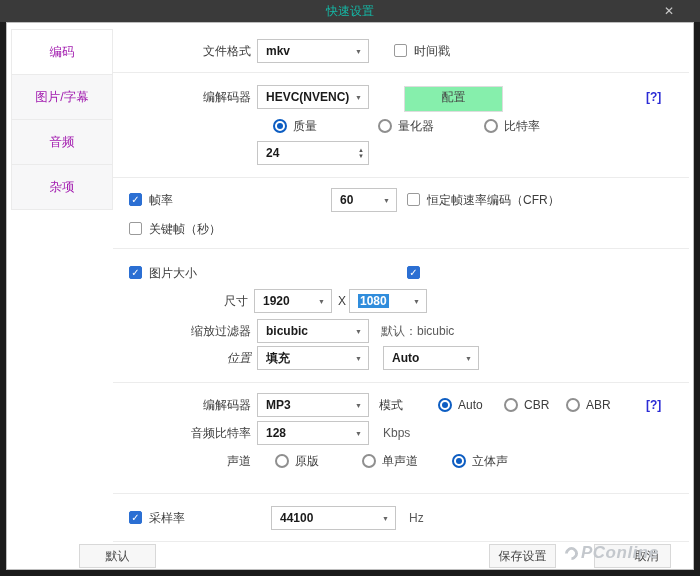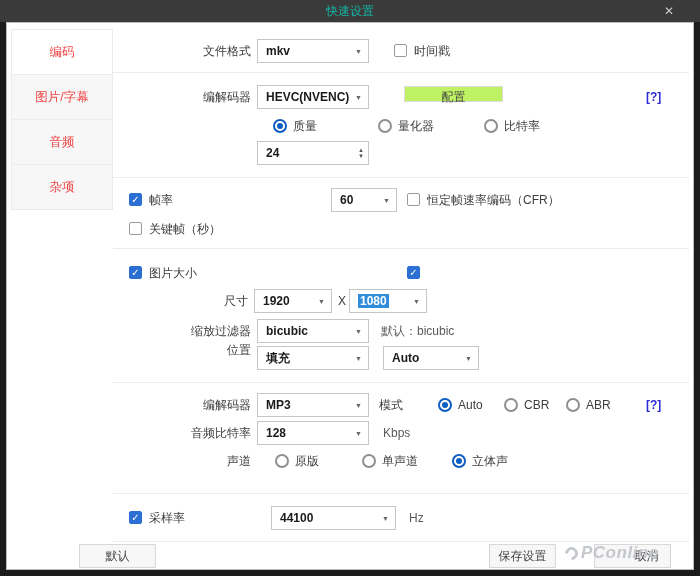--- a/index.html
+++ b/index.html
@@ -13,21 +13,21 @@
                      text-align:center; color:#14b8a6; font-size:12px; }
   .titlebar .close { position:absolute; right:26px; top:0; height:22px; line-height:22px;
                      color:#c9c9c9; font-size:12px; cursor:default; }
 
   .dialog { position:absolute; left:6px; top:22px; width:688px; height:548px;
             background:#ffffff; border:1px solid #bdbdbd; }
 
   
   .side-item { position:absolute; left:4px; width:102px; height:46px; background:#f7f7f8;
                border:1px solid #ebebeb; text-align:center; line-height:44px;
-               color:#ef4444; font-size:12.5px; }
+               color:#a21caf; font-size:12.5px; }
   .side-item.active { background:#ffffff; }
 
   .divider { position:absolute; left:106px; width:576px; height:1px; background:#ececec; }
 
   .lbl { position:absolute; height:18px; line-height:18px; text-align:right; color:#3d3d3d; }
   .txt { position:absolute; height:18px; line-height:18px; color:#3d3d3d; }
   .gray { color:#5a5a5a; }
 
   .dd { position:absolute; height:24px; background:#fff; border:1px solid #c6c6c6;
         display:flex; align-items:center; padding:0 6px 0 8px; }
@@ -36,21 +36,21 @@
   .sel { background:#308ddc; color:#fff; padding:0 2px; }
 
   .spin { position:absolute; height:24px; background:#fff; border:1px solid #c6c6c6;
           display:flex; align-items:center; padding:0 4px 0 8px; }
   .spin .val { flex:1; color:#1a1a1a; font-weight:600; }
   .spin .arrows { display:flex; flex-direction:column; line-height:6px; }
   .spin .arrows span { font-size:6px; color:#555; }
 
   .btn { position:absolute; height:24px; background:#f7f7f7; border:1px solid #d8d8d8;
          text-align:center; line-height:22px; color:#444; font-size:12px; }
-  .btn.small { height:16px; line-height:20px; background:#bef264; border-color:#dddddd; }
+  .btn.small { height:26px; line-height:20px; background:#86efac; border-color:#dddddd; }
 
   .cb { position:absolute; width:13px; height:13px; border:1px solid #9a9a9a; border-radius:2px;
         background:#fff; }
   .cb.checked { background:#2b6fd3; border-color:#2b6fd3; color:#fff; font-size:10px;
                 line-height:12px; text-align:center; }
 
   .radio { position:absolute; width:14px; height:14px; border-radius:50%;
            border:2px solid #8f8f8f; background:#fff; }
   .radio.checked { border:2px solid #0d5dc2; }
   .radio.checked::after { content:""; position:absolute; left:2px; top:2px; width:6px; height:6px;
@@ -148,21 +148,21 @@
       <span class="arrow">▼</span>
     </div>
 
     <div class="lbl" style="left:100px; top:299px; width:144px;">缩放过滤器</div>
     <div class="dd" style="left:250px; top:296px; width:112px;">
       <span class="val">bicubic</span>
       <span class="arrow">▼</span>
     </div>
     <div class="txt gray" style="left:374px; top:299px;">默认：bicubic</div>
 
-    <div class="lbl" style="left:100px; top:318px; width:144px;">位置</div>
+    <div class="lbl" style="left:100px; top:326px; width:144px;font-style:italic;">位置</div>
     <div class="dd" style="left:250px; top:323px; width:112px;">
       <span class="val">填充</span>
       <span class="arrow">▼</span>
     </div>
     <div class="dd" style="left:376px; top:323px; width:96px;">
       <span class="val">Auto</span>
       <span class="arrow">▼</span>
     </div>
 
     <div class="divider" style="top:359px;"></div>

